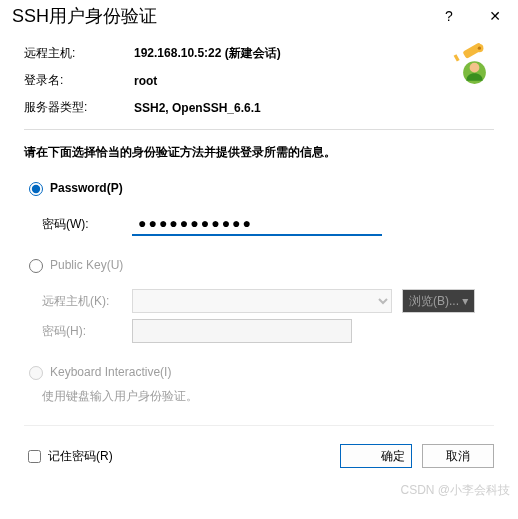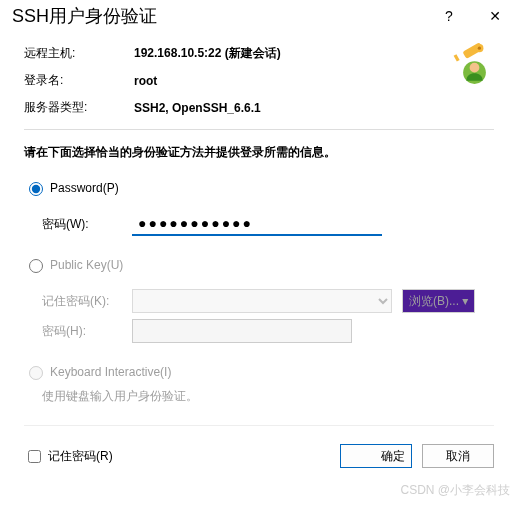--- a/index.html
+++ b/index.html
@@ -64,21 +64,21 @@
   .radio-row {
     display: flex;
     align-items: center;
     gap: 4px;
     margin-bottom: 6px;
   }
   .radio-row input[type=radio] {
     accent-color: #0067c0;
     width: 14px; height: 14px;
   }
-  .radio-row label.bold { font-weight: normal; }
+  .radio-row label.bold { font-weight: bold; }
   .indent-block {
     padding: 4px 0 14px 18px;
   }
   .field-row {
     display: flex;
     align-items: center;
     gap: 10px;
     margin: 6px 0;
   }
   .field-label {
@@ -116,21 +116,21 @@
     height: 24px;
     min-width: 72px;
     border: 1px solid #adadad;
     background: #fdfdfd;
     font-family: inherit;
     font-size: 12px;
     cursor: pointer;
   }
   button.btn:disabled {
     color: #9e9e9e;
-    background: #4c1d95;
+    background: #404040;
     border-color: #d0d0d0;
   }
   .radio-row.gray label { color: #9e9e9e; }
   .ki-desc {
     color: #9e9e9e;
     padding: 2px 0 14px 18px;
   }
   .bottom-row {
     display: flex;
     align-items: center;
@@ -217,21 +217,21 @@
       <input class="text pw" type="text" value="●●●●●●●●●●●" style="">
     </div>
   </div>
 
   <div class="radio-row gray">
     <input type="radio" name="auth" style="">
     <label>Public Key(U)</label>
   </div>
   <div class="indent-block">
     <div class="field-row">
-      <div class="field-label gray">记住密码(K):</div>
+      <div class="field-label gray">远程主机(K):</div>
       <select class="combo" disabled=""></select>
       <button class="btn" disabled="">
         <span>浏览(B)...</span>
         <span>▾</span>
       </button>
     </div>
     <div class="field-row">
       <div class="field-label gray">密码(H):</div>
       <input class="text dis" type="text" disabled="" style="">
     </div>

